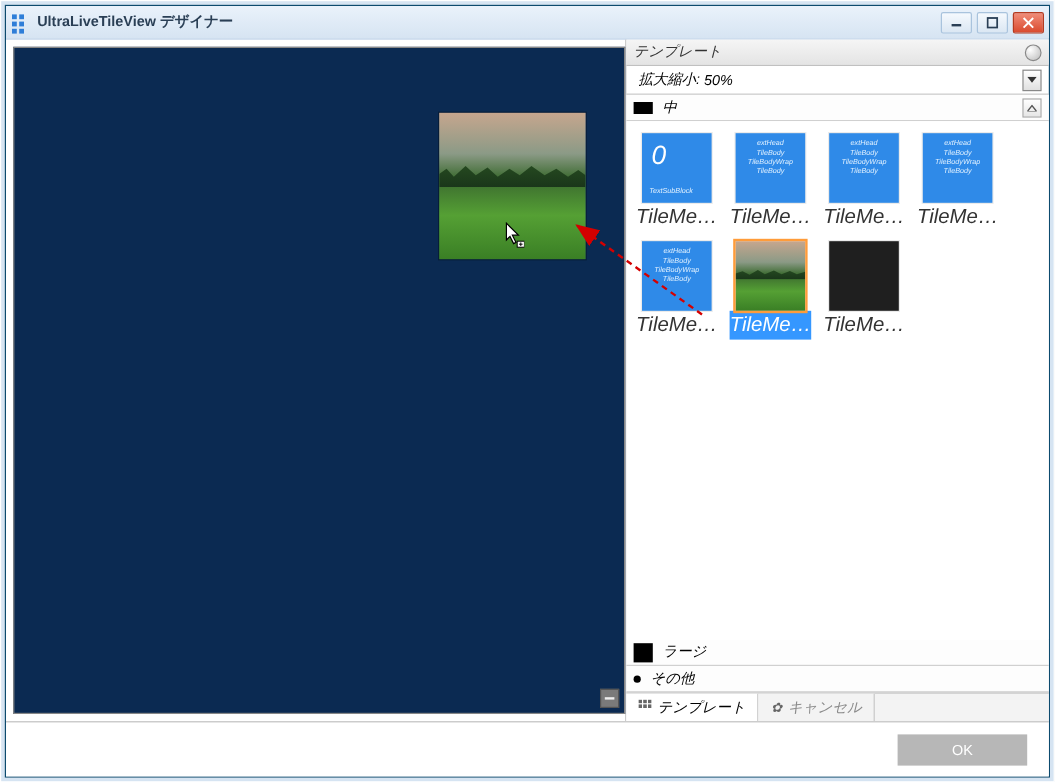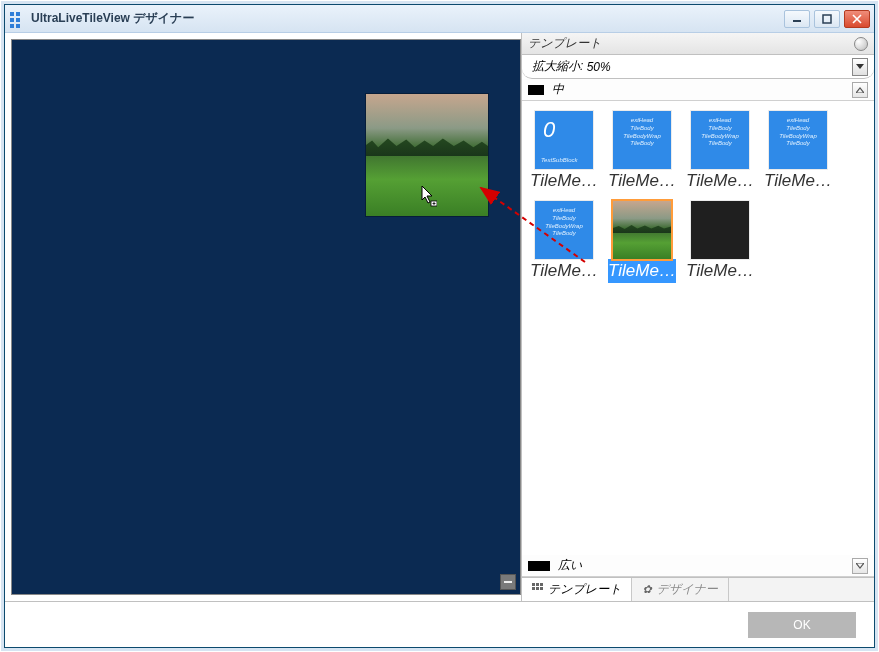--- a/index.html
+++ b/index.html
@@ -134,21 +134,20 @@
     border-radius:50%;
     background: radial-gradient(circle at 30% 30%, #fff, #bbb);
     border:1px solid #888;
   }
   .zoom-row {
     height: 24px;
     border-bottom:1px solid #c0c0c0;
     display:flex; align-items:center;
     padding: 0 6px;
     gap:4px;
-    border-radius:10px;
   }
   .zoom-row .combo {
     flex:1;
     height:18px;
     display:flex; align-items:center;
     padding:0 4px;
     background:#fff;
   }
   .zoom-row .dd-btn {
     width:16px; height:18px;
@@ -400,47 +399,45 @@
                 <div class="tile-label">TileMe…</div>
               </div>
               <div class="tile-item">
                 <div class="tile-thumb thumb-black"></div>
                 <div class="tile-label">TileMe…</div>
               </div>
             </div>
       </div>
 
       <div class="section-row">
-        <div class="section-swatch" style="width:22px; height:10px;"></div>
-        <span>広い</span>
-        <span class="spacer"></span>
-        <div class="scroll-btn">
-          <svg width="8" height="6">
-                <path d="M0 0 L4 5 L8 0 Z" fill="none" stroke="#555" stroke-width="1.2"></path>
-              </svg>
-        </div>
+        <div class="section-swatch tall"></div>
+        <span>ラージ</span>
+      </div>
+      <div class="section-row">
+        <div style="width:6px;height:6px;border-radius:50%;background:#000;"></div>
+        <span>その他</span>
       </div>
 
       <div class="tabs-row">
         <div class="tab">
           <span class="tab-icon">
             <svg width="11" height="11">
                   <rect x="0" y="0" width="3" height="3" fill="#666"></rect>
                   <rect x="4" y="0" width="3" height="3" fill="#666"></rect>
                   <rect x="8" y="0" width="3" height="3" fill="#666"></rect>
                   <rect x="0" y="4" width="3" height="3" fill="#666"></rect>
                   <rect x="4" y="4" width="3" height="3" fill="#666"></rect>
                   <rect x="8" y="4" width="3" height="3" fill="#666"></rect>
                 </svg>
           </span>
           <span>テンプレート</span>
         </div>
         <div class="tab inactive">
           <span class="tab-icon">✿</span>
-          <span>デザイナー</span>
+          <span>キャンセル</span>
         </div>
       </div>
     </div>
   </div>
 
   <div class="button-bar">
     <div class="btn">OK</div>
   </div>
 
 </div>

